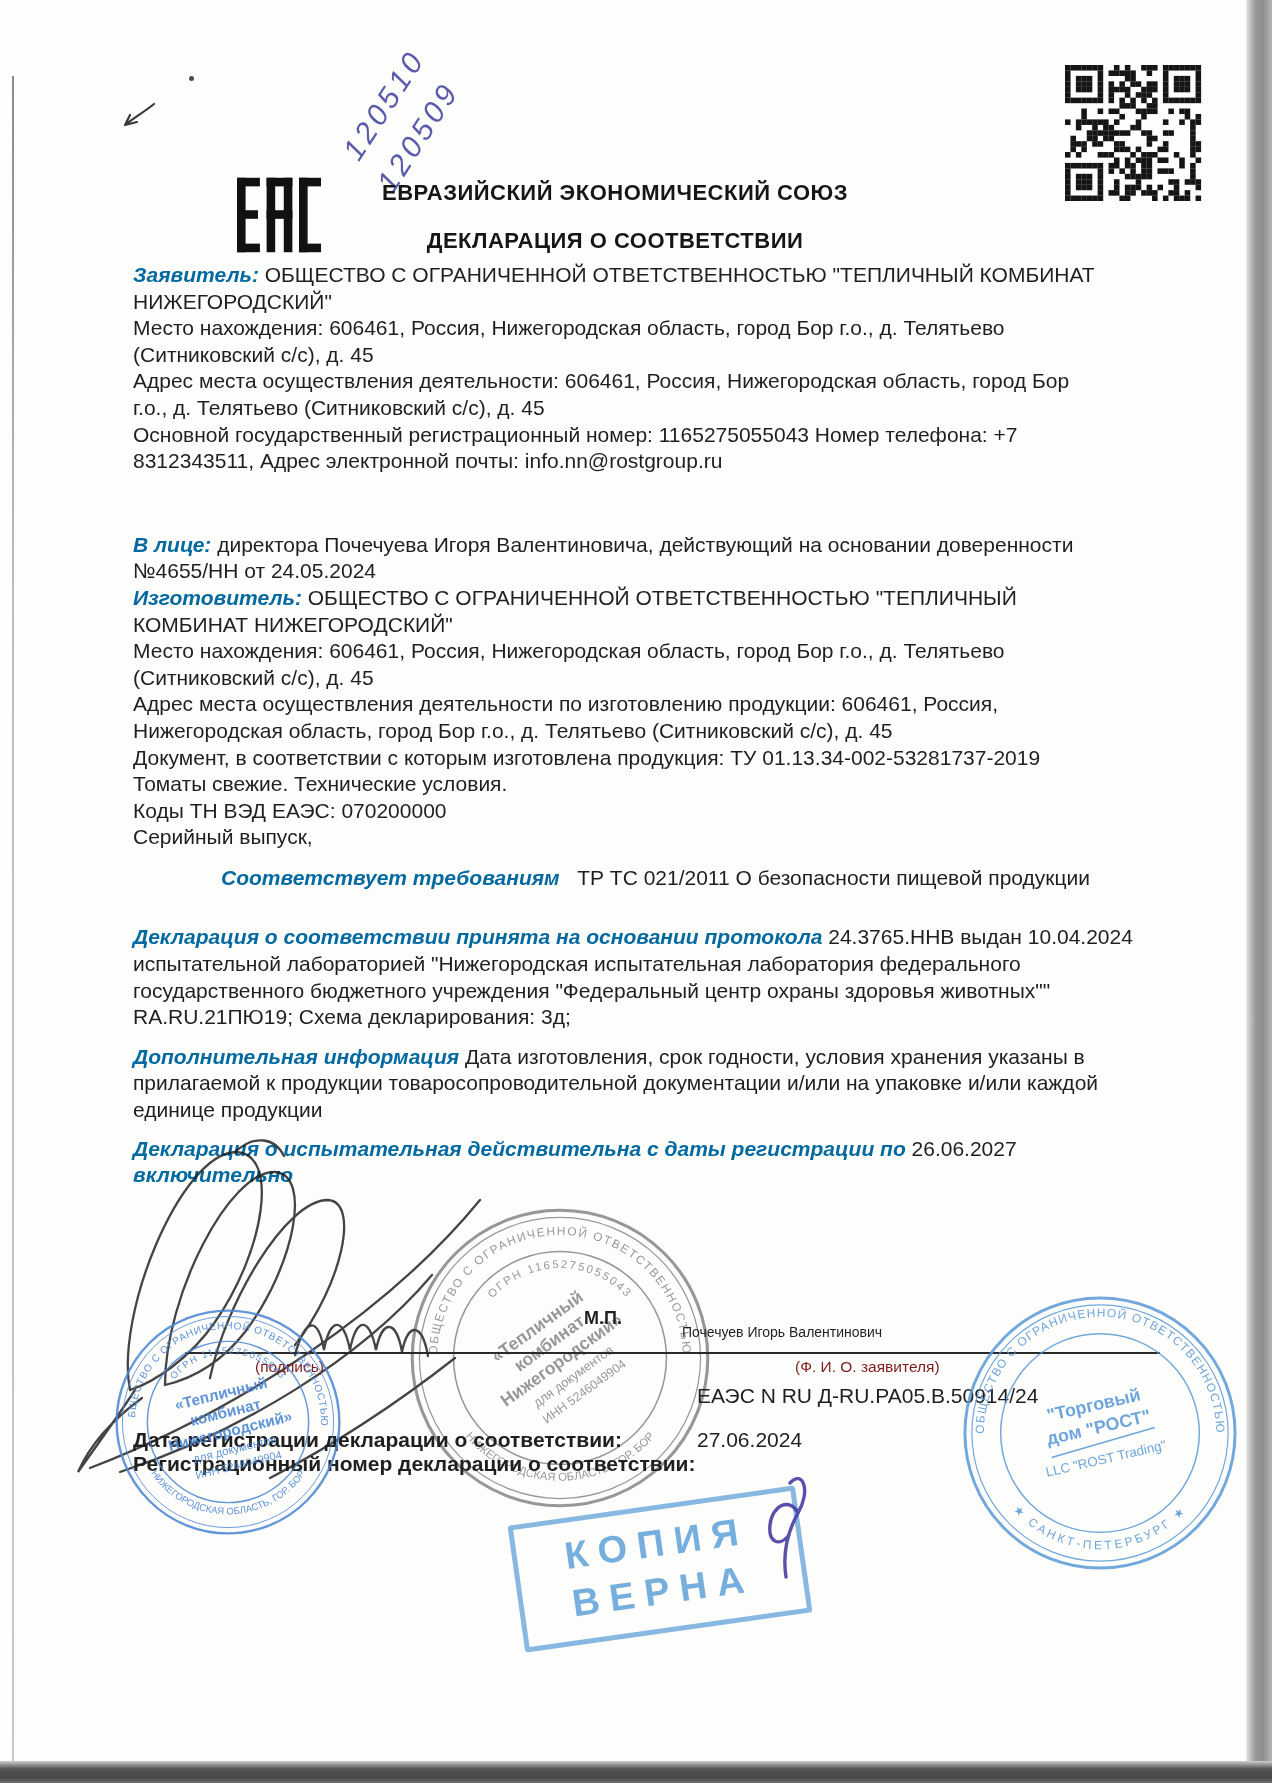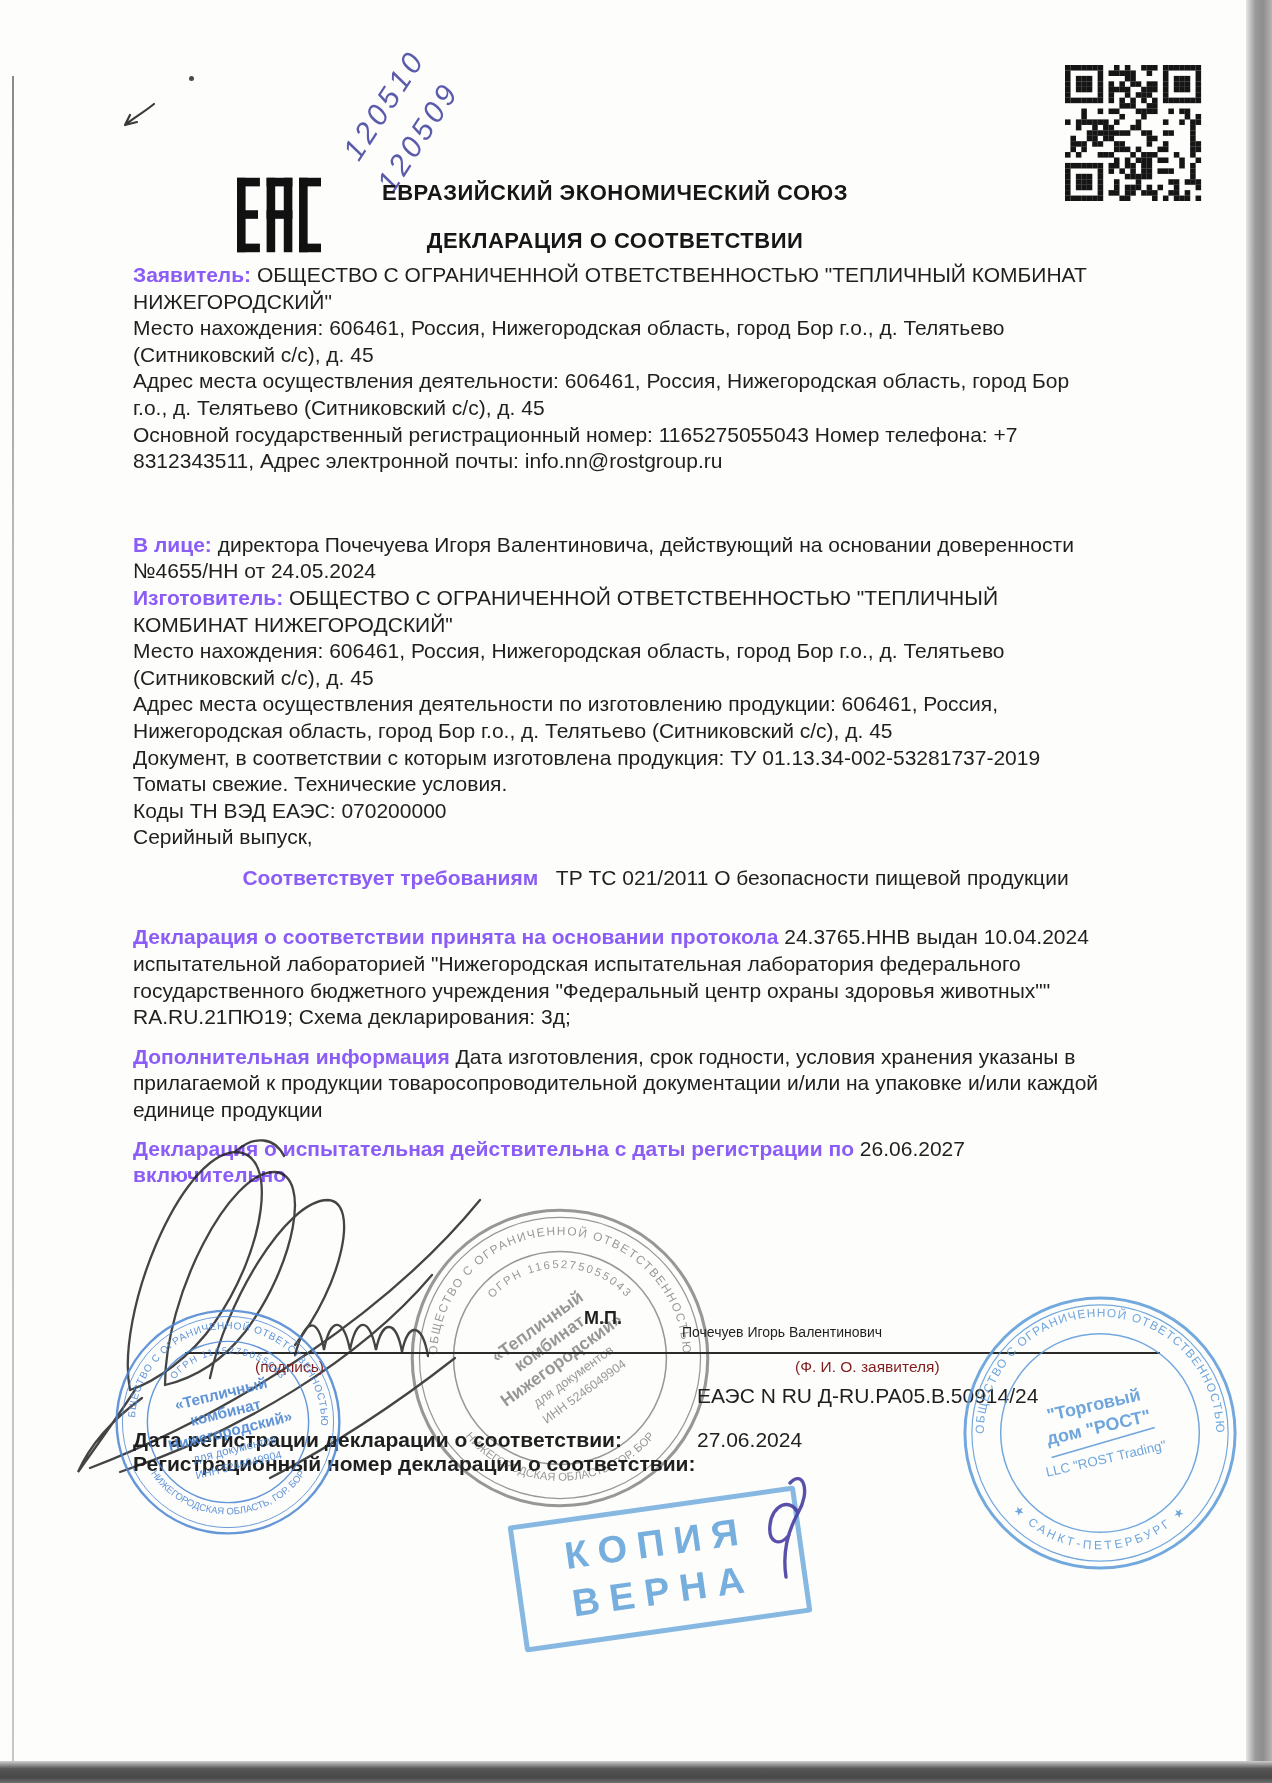--- a/index.html
+++ b/index.html
@@ -19,21 +19,21 @@
           color:#3f3f9f;opacity:.85;transform:rotate(-57deg);white-space:nowrap;}
   .title{position:absolute;left:240px;width:750px;text-align:center;font-weight:bold;
          font-size:22px;letter-spacing:.5px;color:#161616;}
   .eac{position:absolute;left:237px;top:176px;}
   .qr{position:absolute;left:1063px;top:65px;}
 
   
   .bodytext{position:absolute;left:133px;top:262px;width:1045px;font-size:21px;
             line-height:26.6px;}
   .bodytext p{margin:0;white-space:pre-line;}
-  .bodytext b{color:#8b5cf6;}
+  .bodytext b{color:#0369a1;font-style:italic;}
   .mt57{margin-top:57px !important;} .mt33{margin-top:33px !important;}
   .mt14{margin-top:14px !important;text-align:center;} .mt13{margin-top:13px !important;}
   .mt12{margin-top:12px !important;}
 
   
   .abs{position:absolute;white-space:nowrap;}
   .sig-line{position:absolute;left:185px;top:1352px;width:975px;border-top:2px solid #2a2a2a;}
   .cap{font-size:15.5px;color:#7f1d1d;text-align:center;}
   .reg-label{font-weight:bold;font-size:21px;}
   .reg-value{font-size:21px;}

